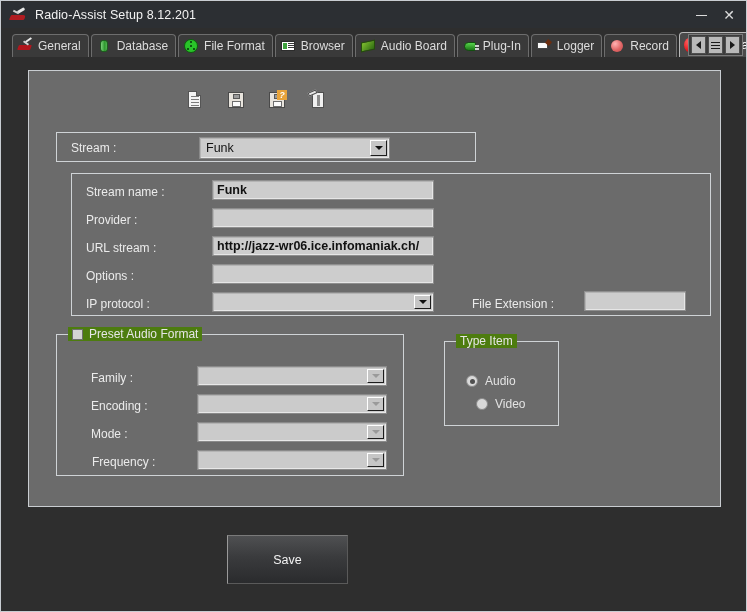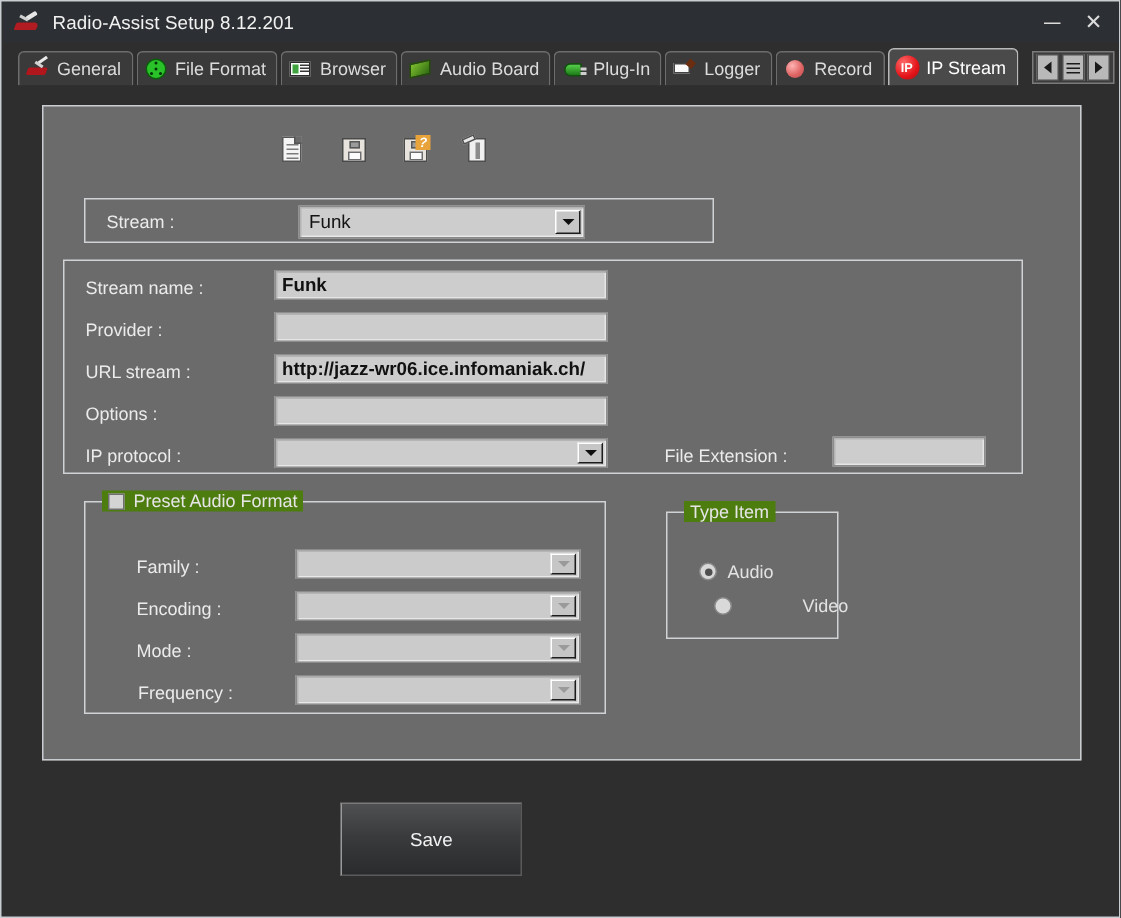--- a/index.html
+++ b/index.html
@@ -542,20 +542,26 @@
 
     <div class="tab">
       <span class="tab-ico ico-general">
           <i class="g1"></i>
           <i class="g2"></i>
           <i class="g3"></i>
         </span>
       <span class="tlabel">General</span>
     </div>
 
+    <div class="tab">
+      <span class="tab-ico ico-db">
+          <i class="cyl"></i>
+        </span>
+      <span class="tlabel">Database</span>
+    </div>
 
     <div class="tab">
       <span class="tab-ico ico-ff">
           <i class="rad"></i>
         </span>
       <span class="tlabel">File Format</span>
     </div>
 
     <div class="tab">
       <span class="tab-ico ico-browser">
@@ -647,21 +653,21 @@
     <div class="gbox" style="left:27px; top:61px; width:420px; height:30px;">
       <span class="row-label" style="left:14px; top:8px;">Stream :</span>
       <div class="cbox" style="left:142px; top:4px; width:191px; height:22px;">
         <span class="cval">Funk</span>
         <span class="cbtn">
             <i class="arr"></i>
           </span>
       </div>
     </div>
 
-    <div class="gbox" style="left:13px; top:102px; width:640px; height:143px;">
+    <div class="gbox" style="left:42px; top:102px; width:640px; height:143px;">
 
       <span class="row-label" style="left:14px; top:11px;">Stream name :</span>
       <div class="tbox" style="left:140px; top:6px; width:222px; height:20px;" placeholder="">Funk</div>
 
       <span class="row-label" style="left:14px; top:39px;">Provider :</span>
       <div class="tbox" style="left:140px; top:34px; width:222px; height:20px;"></div>
 
       <span class="row-label" style="left:14px; top:67px;">URL stream :</span>
       <div class="tbox" style="left:140px; top:62px; width:222px; height:20px;">http://jazz-wr06.ice.infomaniak.ch/</div>
 
@@ -720,21 +726,21 @@
     </div>
 
     <div class="gbox" style="left:415px; top:270px; width:115px; height:85px;">
       <span class="legend">Type Item</span>
 
       <div class="radio-row" style="left:21px; top:32px;">
         <span class="rad on"></span>
         <span>Audio</span>
       </div>
 
-      <div class="radio-row" style="left:31px; top:55px;gap:40px;">
+      <div class="radio-row" style="left:31px; top:55px;">
         <span class="rad"></span>
         <span>Video</span>
       </div>
     </div>
   </div>
 
   <div class="btn" style="left:226px; top:534px; width:121px; height:49px;">Save</div>
 
 </div>
 

